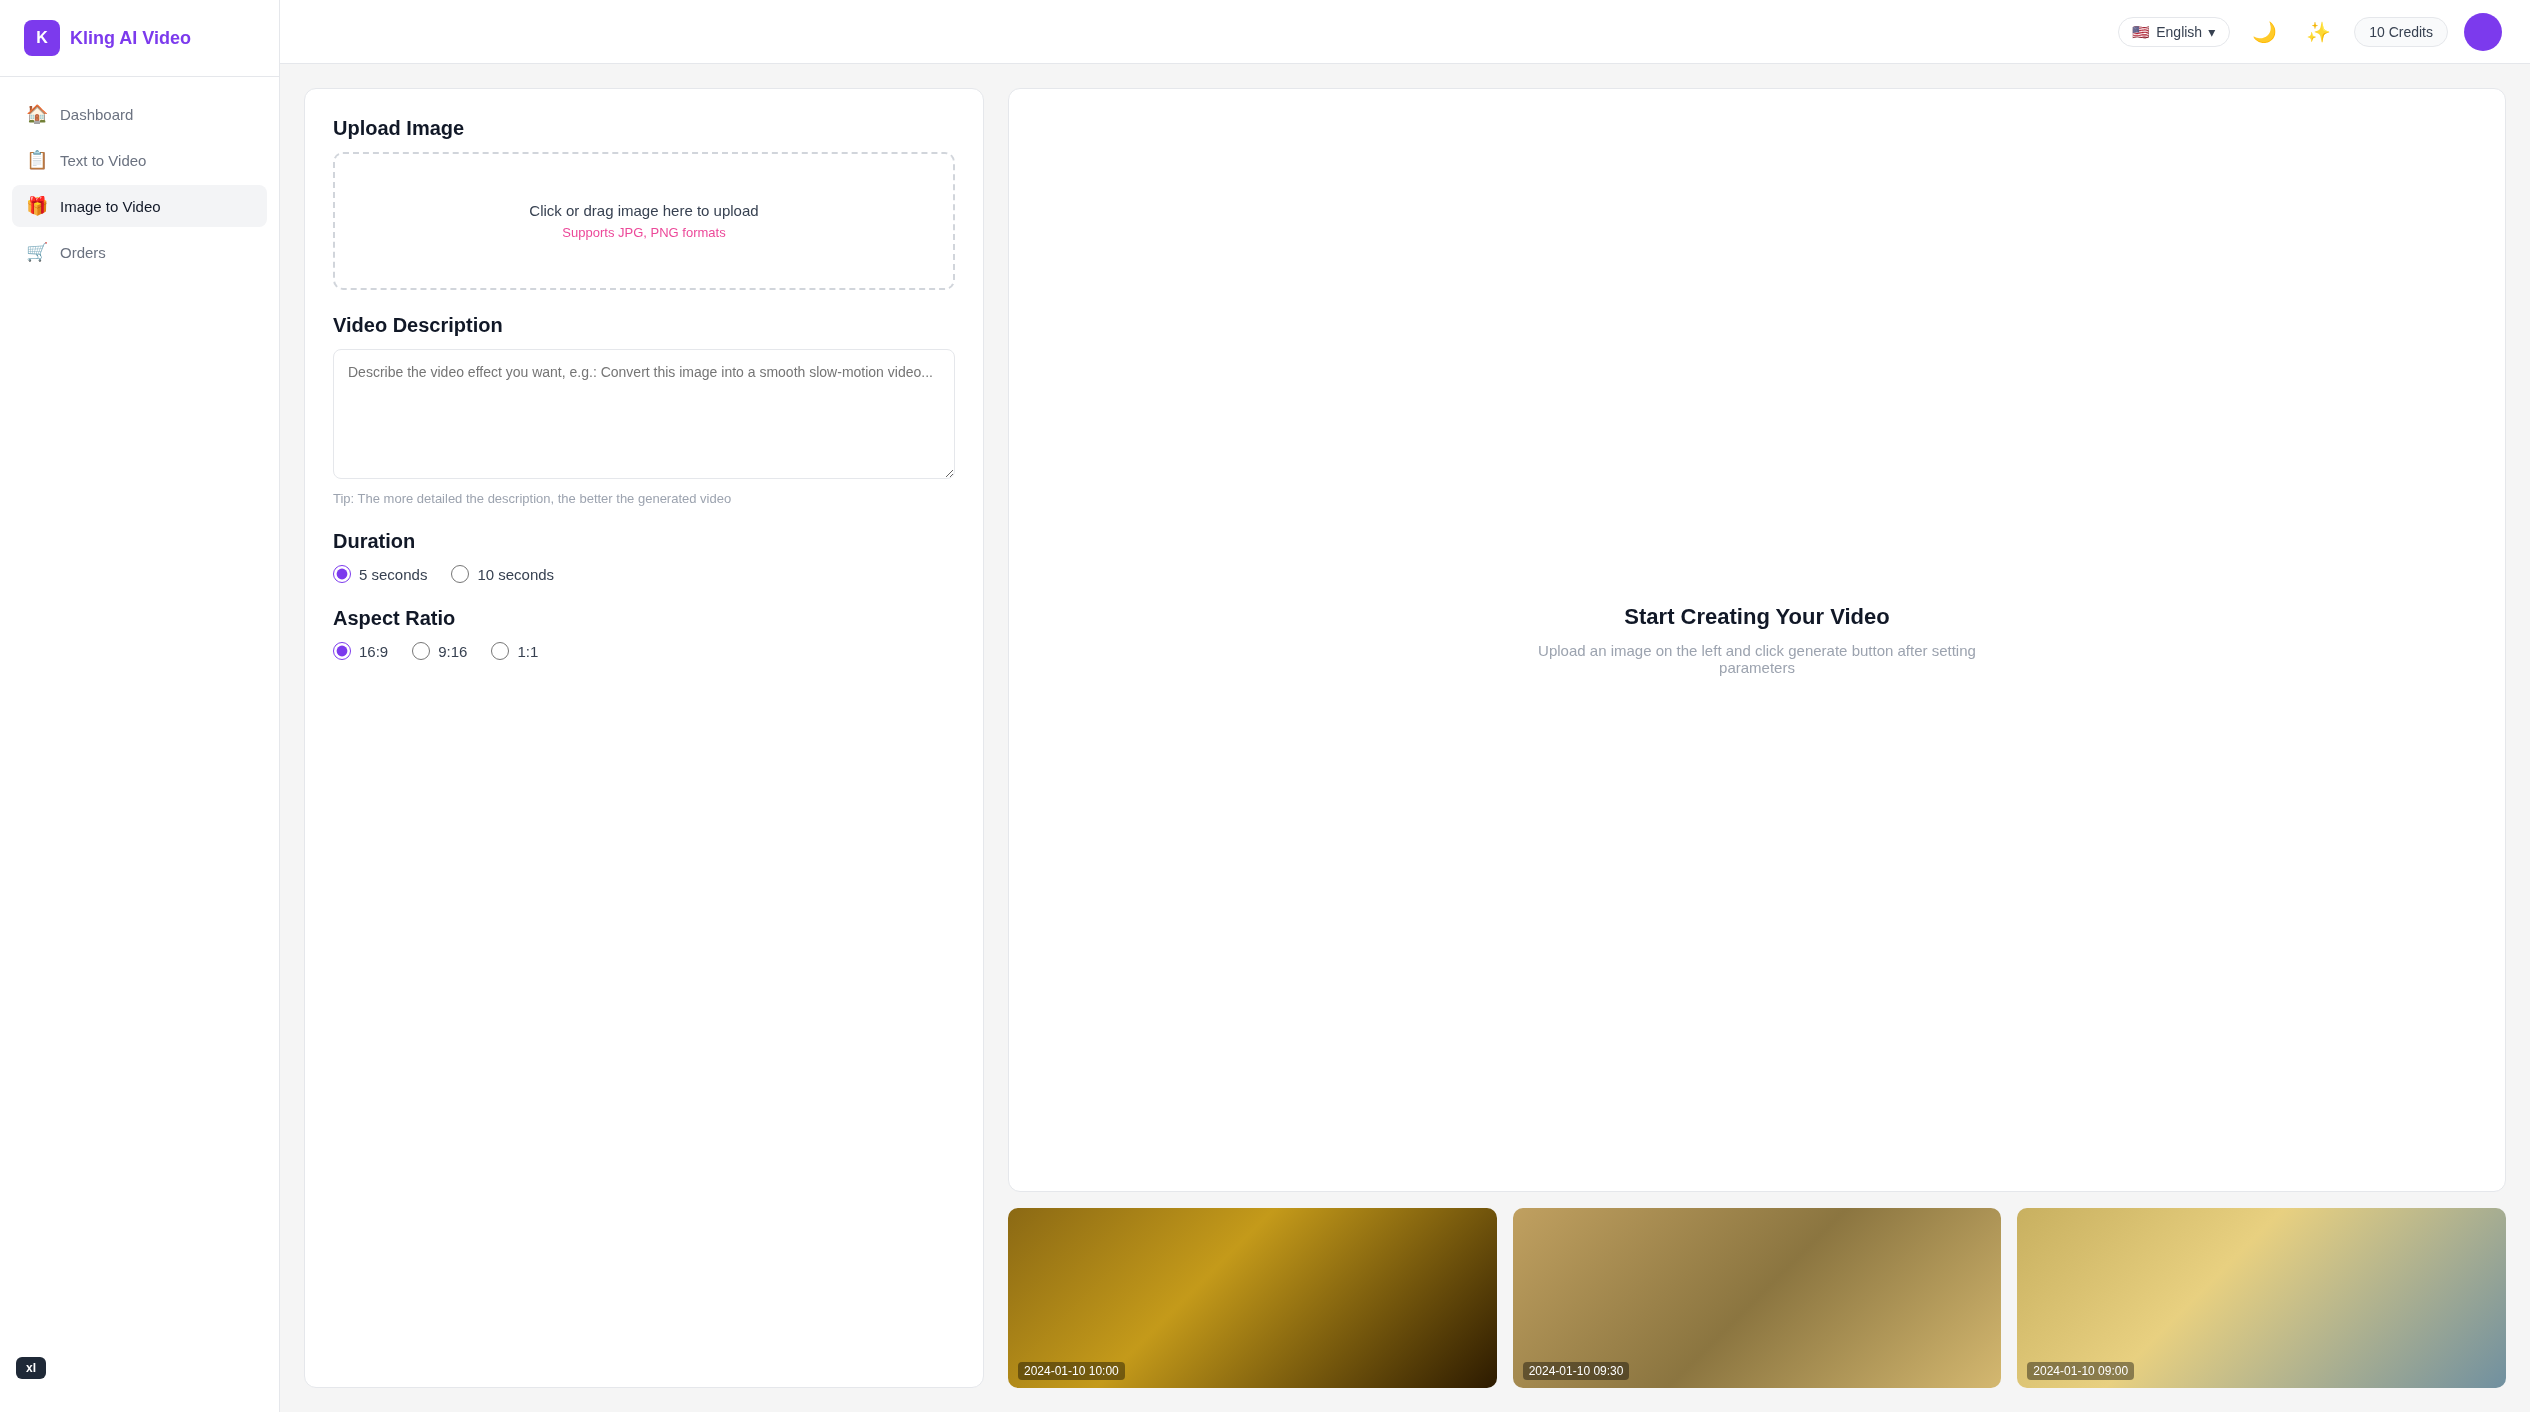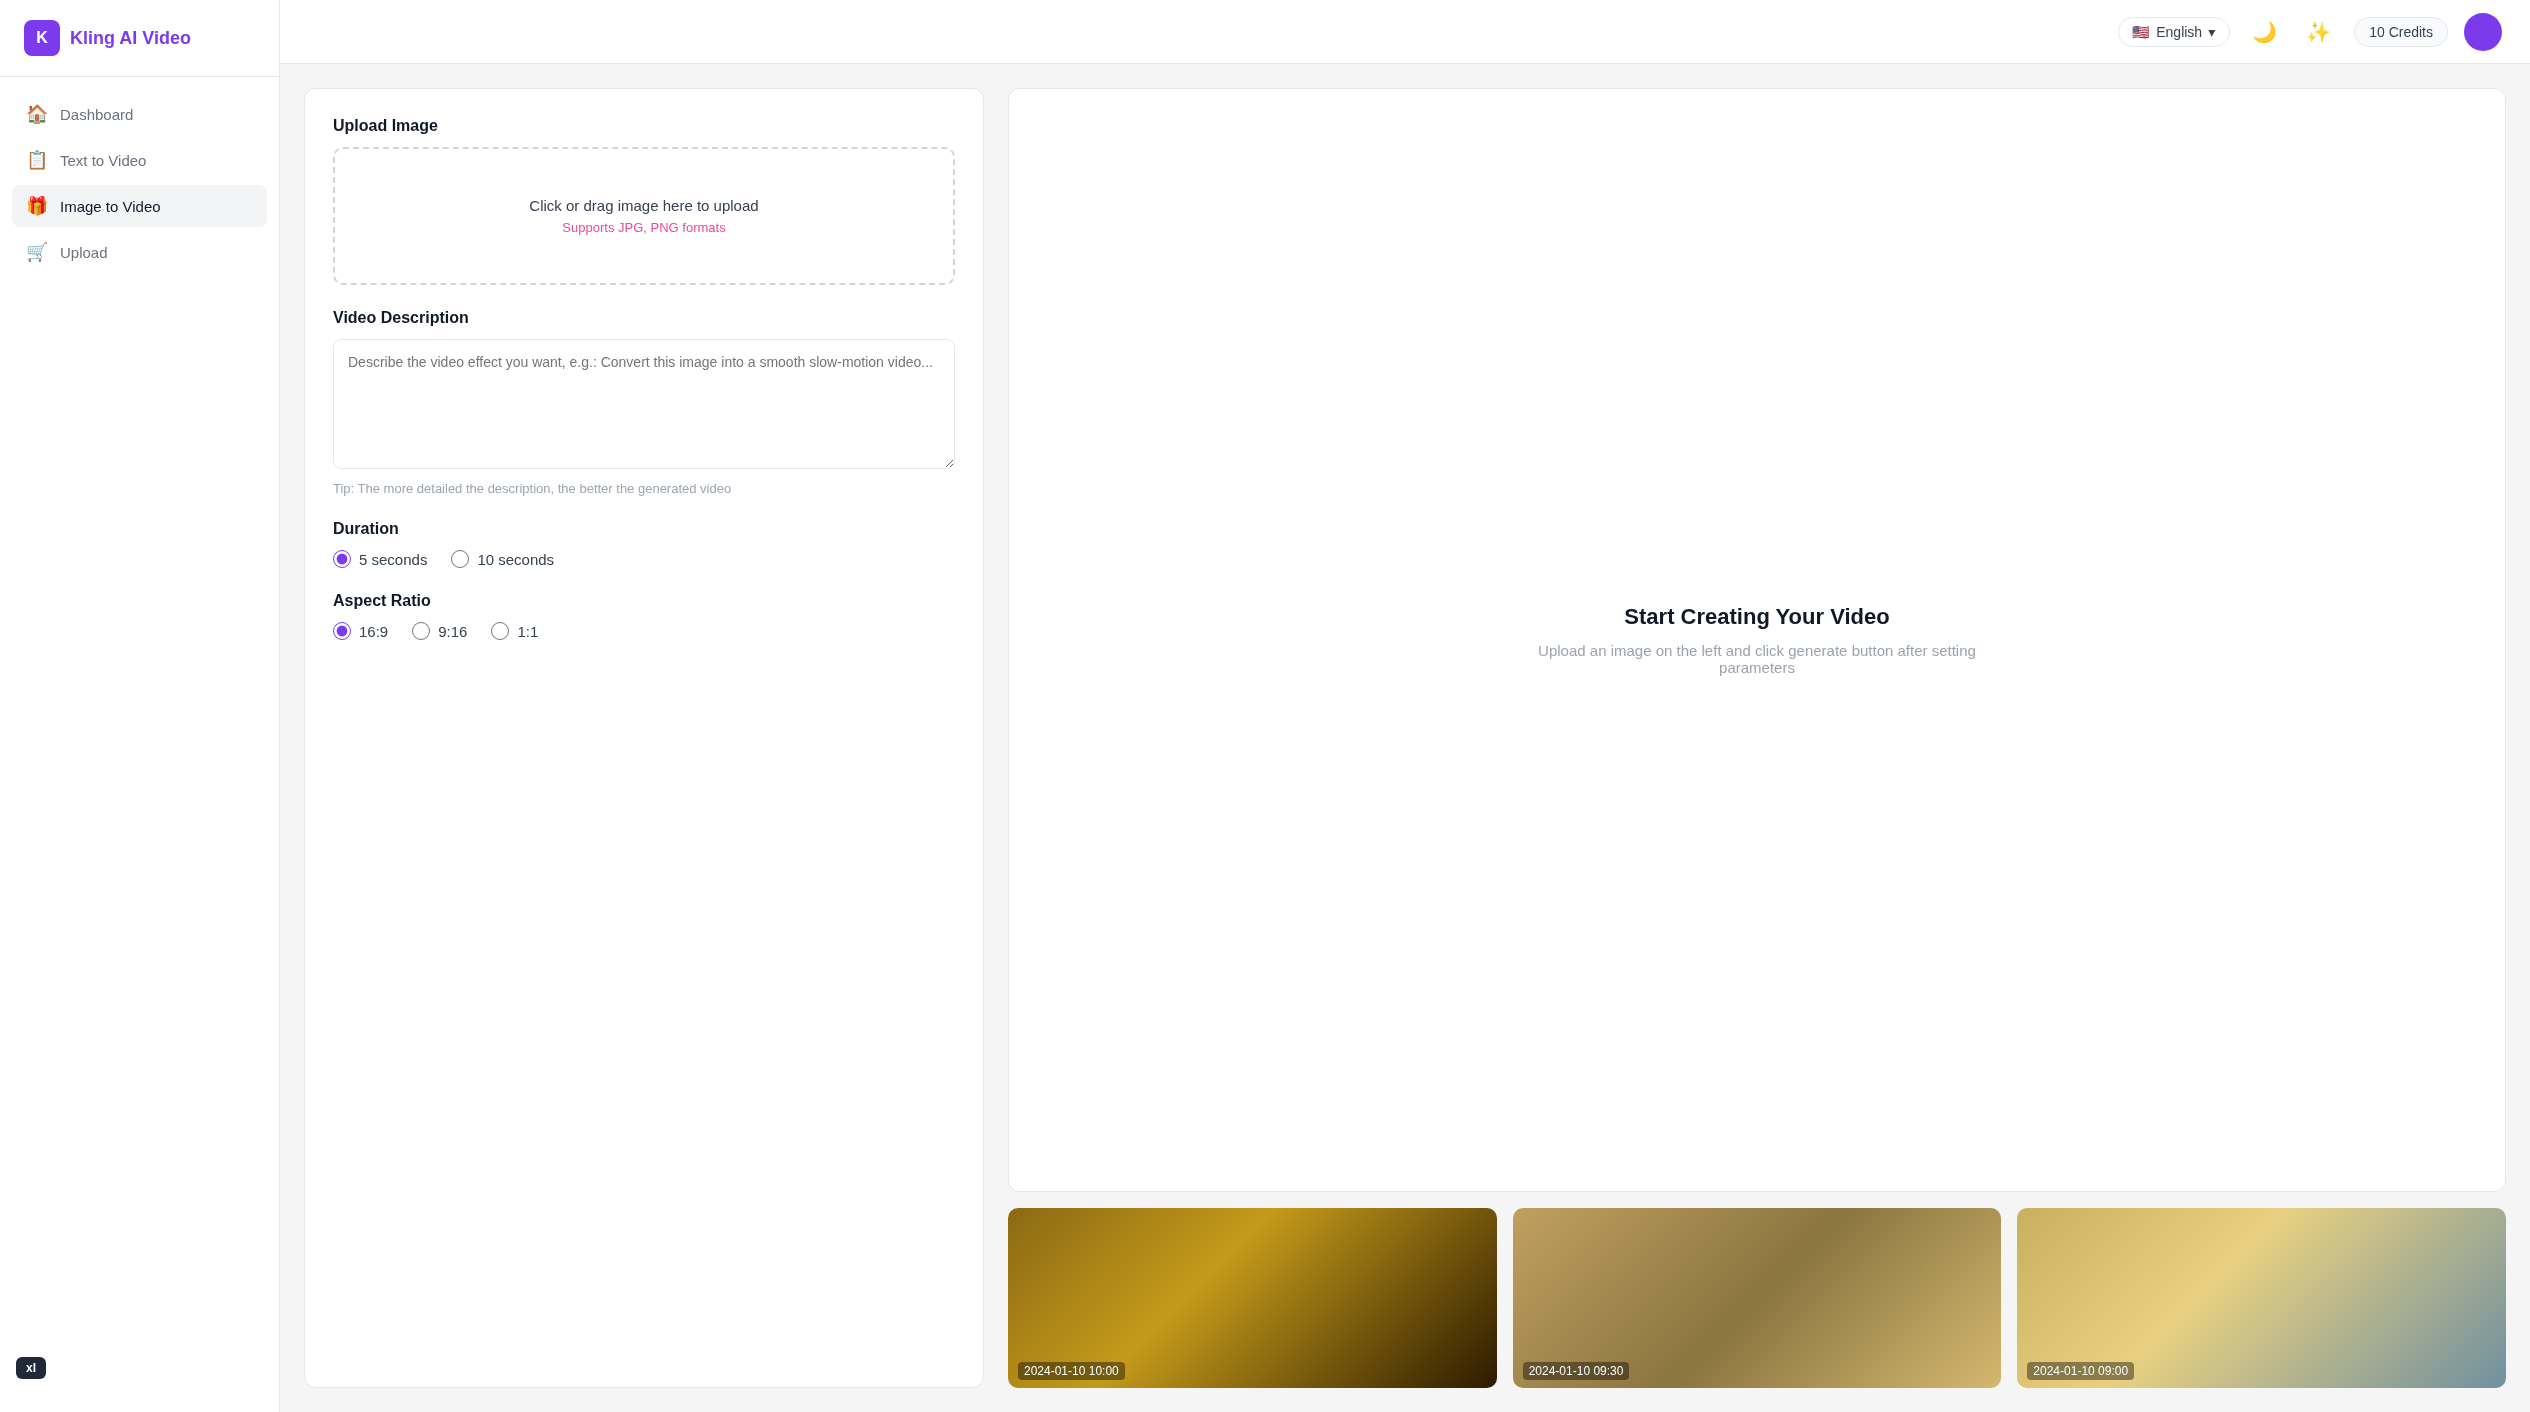--- a/index.html
+++ b/index.html
@@ -140,21 +140,21 @@
       border-radius: 12px;
       border: 1px solid #e5e7eb;
       padding: 28px;
       overflow-y: auto;
       display: flex;
       flex-direction: column;
       gap: 24px;
     }
 
     .section-title {
-      font-size: 16px;
+      font-size: 20px;
       font-weight: 600;
       color: #111827;
       margin-bottom: 12px;
     }
 
     
     .upload-area {
       border: 2px dashed #d1d5db;
       border-radius: 10px;
       padding: 48px 24px;
@@ -337,21 +337,21 @@
     <div class="nav-item">
       <span class="nav-icon">📋</span>
       <span>Text to Video</span>
     </div>
     <div class="nav-item active">
       <span class="nav-icon">🎁</span>
       <span>Image to Video</span>
     </div>
     <div class="nav-item">
       <span class="nav-icon">🛒</span>
-      <span>Upload</span>
+      <span>Orders</span>
     </div>
   </nav>
 </div>
 
 <div class="main-area">
 
   <header class="header">
     <div class="lang-selector">
       <span>🇺🇸</span>
       <span>English</span>

